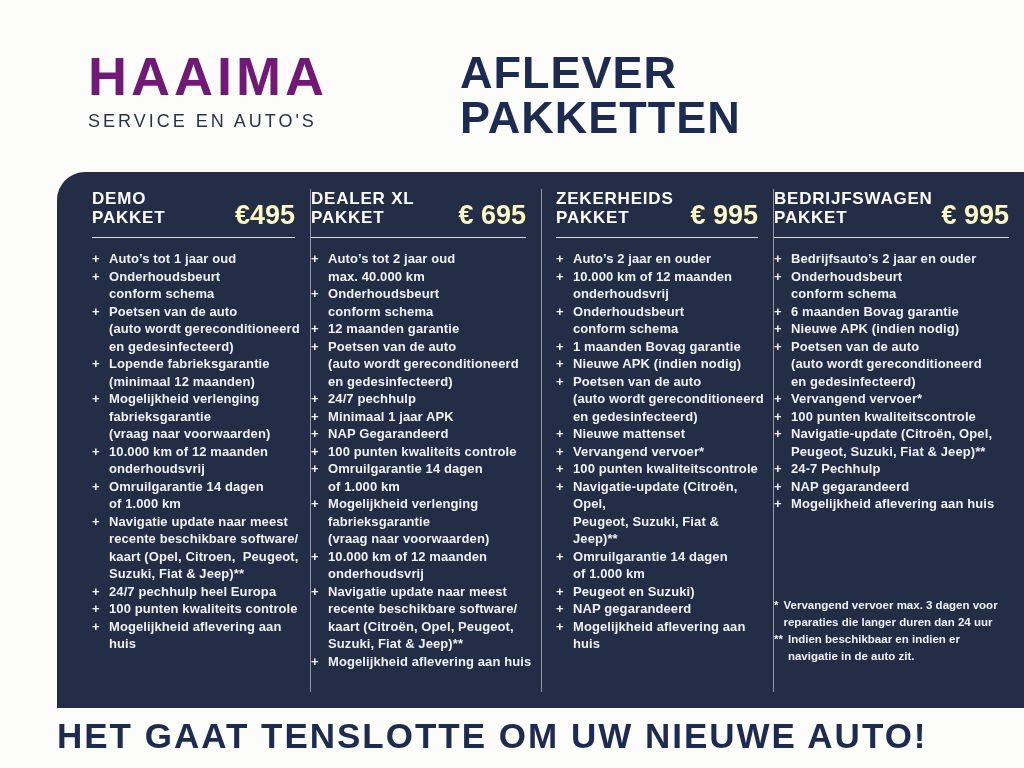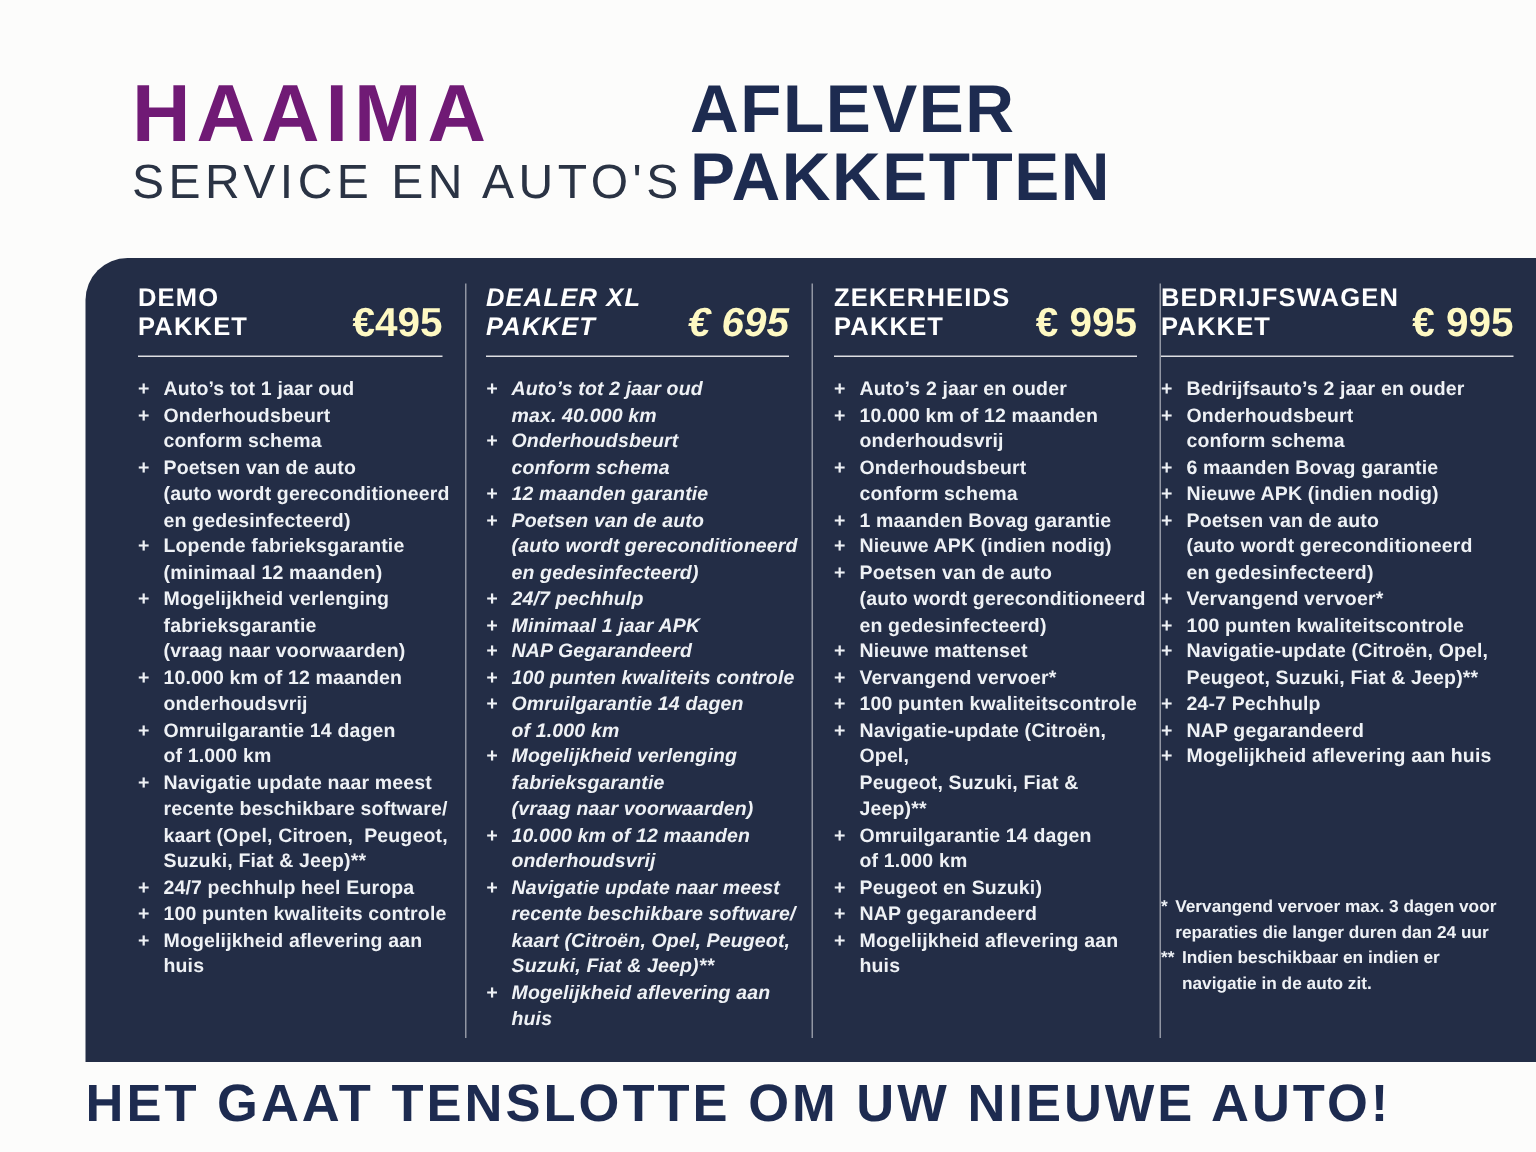--- a/index.html
+++ b/index.html
@@ -14,34 +14,34 @@
   body{
     width:1024px;height:768px;overflow:hidden;
     background:var(--pagebg);
     font-family:"Liberation Sans","DejaVu Sans",sans-serif;
   }
   .page{position:relative;width:1024px;height:768px;}
 
   
   .brand{position:absolute;left:88px;top:48px;color:var(--navy);}
   .brand-name{font-size:54px;font-weight:800;letter-spacing:4px;line-height:56px;color:#701a75;}
-  .brand-tagline{font-size:32px;font-weight:400;letter-spacing:3px;line-height:30px;margin-top:2px;color:#2a3344;text-align:right;}
+  .brand-tagline{font-size:18px;font-weight:400;letter-spacing:3px;line-height:30px;margin-top:2px;color:#2a3344;}
   .title{position:absolute;left:460px;top:50px;color:var(--navy);}
   .title div{font-size:45px;font-weight:800;letter-spacing:1px;line-height:45px;}
 
   
   .panel{
     position:absolute;left:57px;top:172px;width:967px;height:536px;
     background:var(--panel);
     border-radius:28px 0 0 0;
   }
   .row{display:flex;height:100%;box-sizing:border-box;padding:17px 0 16px 0;}
   .col{box-sizing:border-box;color:var(--onpanel);}
   .col:nth-child(1){width:253px;padding-left:35px;}
-  .col:nth-child(2){width:231px;padding-left:13px;font-style:italic;}
+  .col:nth-child(2){width:231px;}
   .col:nth-child(3){width:232px;padding-left:14px;}
   .col:nth-child(4){width:251px;}
   .col + .col{border-left:1px solid var(--divider);}
 
   .col-head{
     display:flex;justify-content:space-between;align-items:flex-end;
     border-bottom:1px solid var(--underline);
     padding-bottom:10px;margin-bottom:12px;margin-right:15px;
   }
   .pkg-name div{font-size:17px;line-height:19px;font-weight:700;letter-spacing:.8px;color:#fff;}

